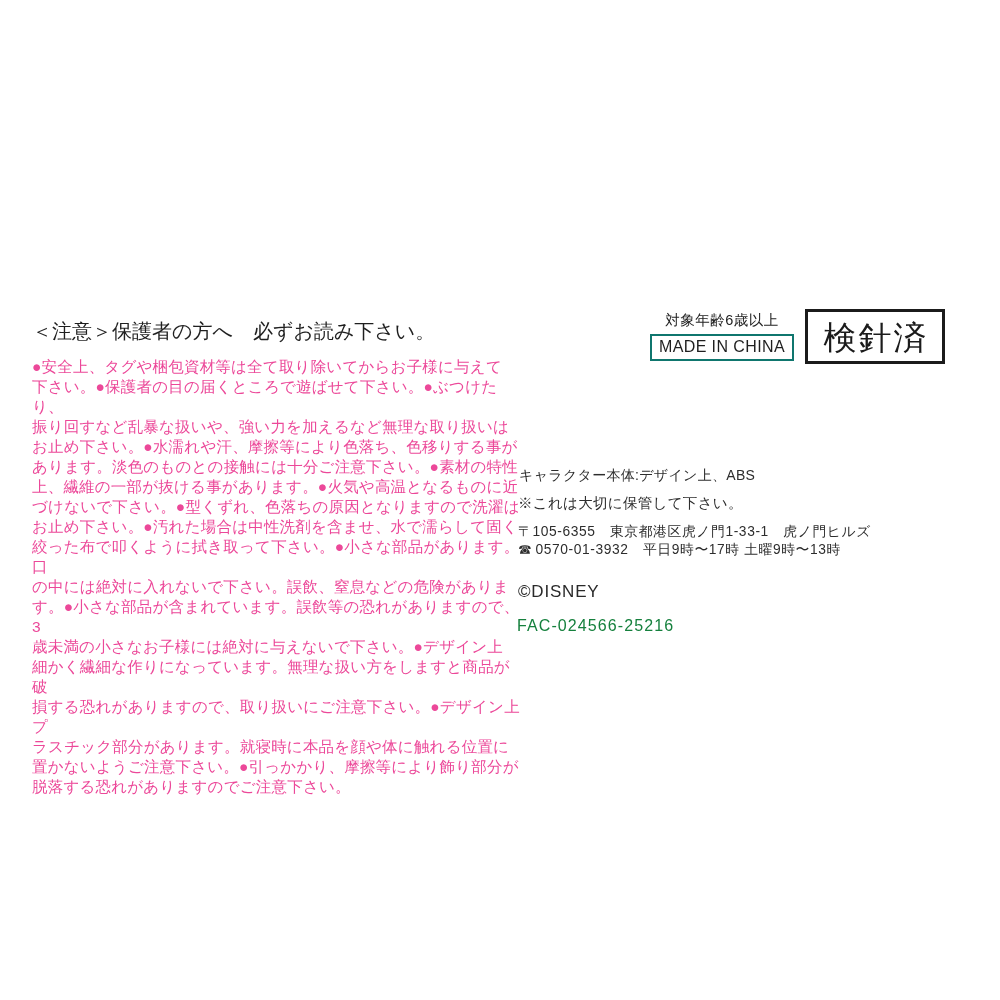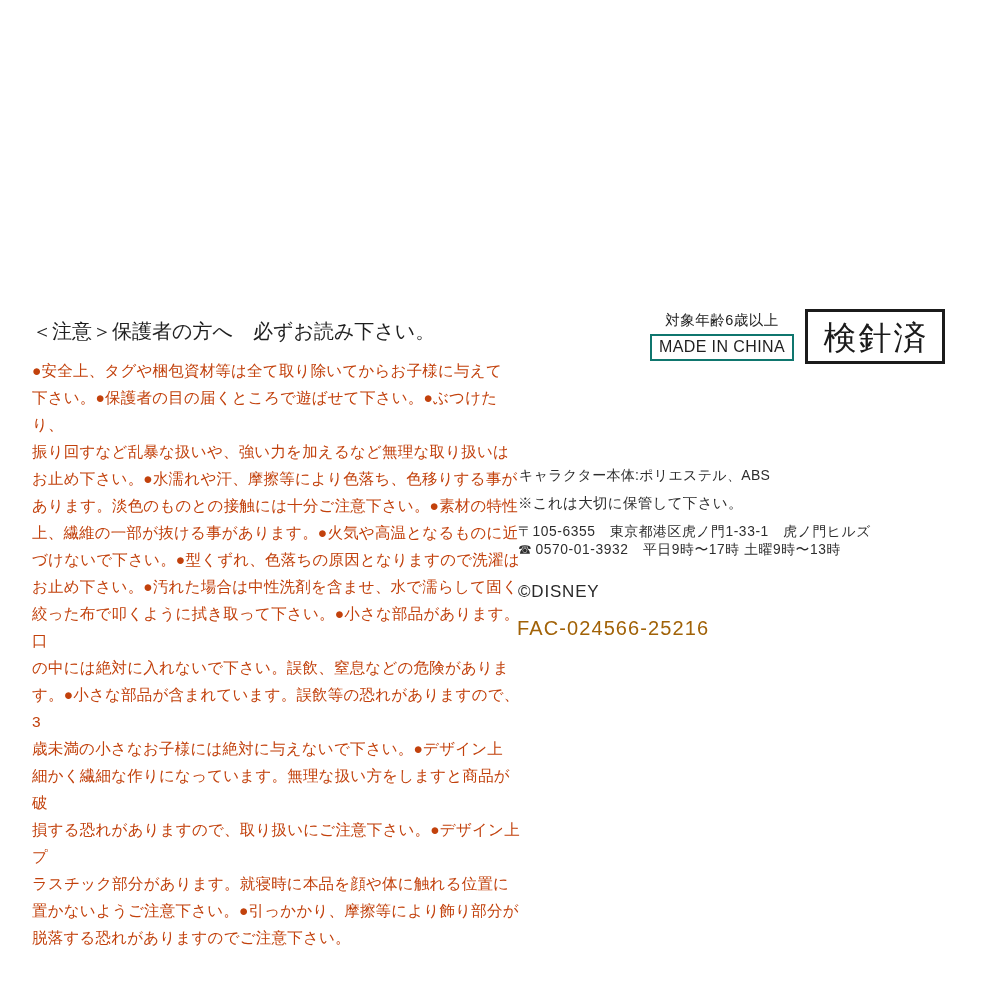--- a/index.html
+++ b/index.html
@@ -27,22 +27,22 @@
     margin: 0;
     font-size: 20px;
     font-weight: 500;
     color: #1f1f1f;
     line-height: 1.2;
     white-space: nowrap;
   }
   .notice-body {
     margin: 14px 0 0 0;
     font-size: 15.5px;
-    line-height: 27px;
-    color: #c2410c;
+    line-height: 20px;
+    color: #ec4899;
     white-space: pre-line;
     letter-spacing: 0.2px;
   }
   
   .age-origin {
     position: absolute;
     left: 650px;
     top: 311px;
     width: 144px;
     text-align: center;
@@ -117,23 +117,23 @@
     font-size: 17px;
     letter-spacing: 0.8px;
     color: #2a2a2a;
     white-space: nowrap;
     text-align: center;
   }
   .fac-line {
     position: absolute;
     left: 517px;
     top: 617px;
-    font-size: 20px;
+    font-size: 16px;
     letter-spacing: 1.1px;
-    color: #a16207;
+    color: #15803d;
     white-space: nowrap;
   }
 </style>
 </head>
 <body>
 
 <div class="page">
 
   <section class="notice">
     <h1 class="notice-title">＜注意＞保護者の方へ　必ずお読み下さい。</h1>
@@ -160,21 +160,21 @@
     <div class="age-label">対象年齢6歳以上</div>
     <div class="origin-box">
       <span>MADE IN CHINA</span>
     </div>
   </div>
 
   <div class="inspection-stamp">
     <span>検針済</span>
   </div>
 
-  <div class="material-line">キャラクター本体:ポリエステル、ABS</div>
+  <div class="material-line">キャラクター本体:デザイン上、ABS</div>
 
   <div class="keep-line">※これは大切に保管して下さい。</div>
 
   <div class="company-block">
     <div>〒105-6355　東京都港区虎ノ門1-33-1　虎ノ門ヒルズ</div>
     <div>
       <span class="phone-icon">☎</span><span>0570-01-3932　平日9時〜17時 土曜9時〜13時</span>
     </div>
   </div>
 

